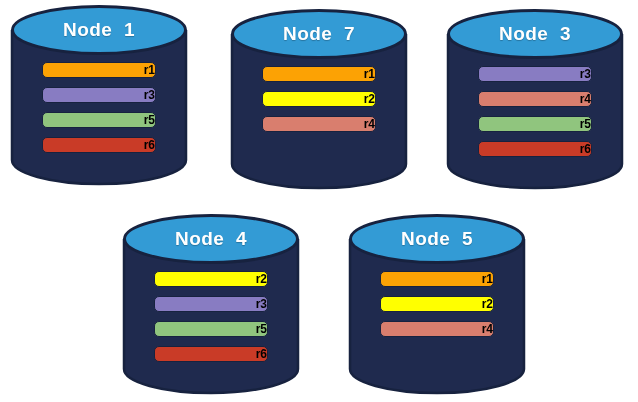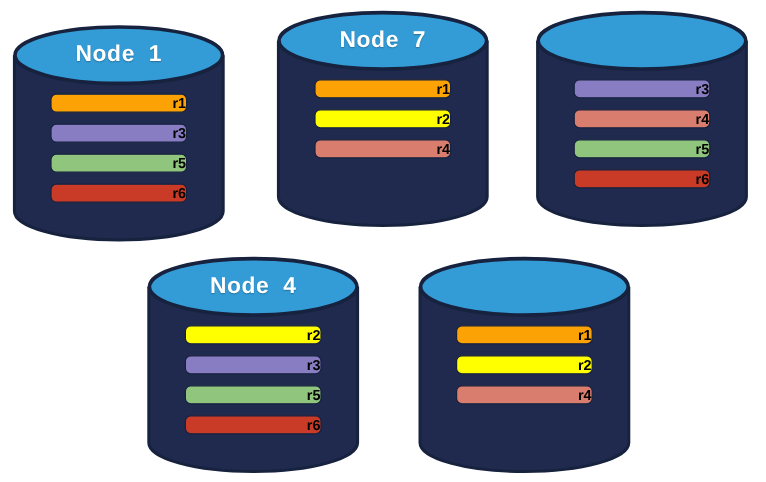--- a/index.html
+++ b/index.html
@@ -13,21 +13,21 @@
     width: 638px;
     height: 402px;
     background: #ffffff;
     overflow: hidden;
   }
   .node {
     position: absolute;
     width: 178px;
     height: 182px;
   }
-  .n1 { left: 10px;  top: 20px; }
+  .n1 { left: 10px;  top: 4px; }
   .n2 { left: 230px; top: 8px; }
   .n3 { left: 446px; top: 8px; }
   .n4 { left: 122px; top: 213px; padding-left: 48px; }
   .n5 { left: 348px; top: 213px; }
 
   .cyl {
     position: absolute;
     left: 0;
     top: 0;
     display: block;
@@ -96,20 +96,21 @@
         <div class="bar" style="background: rgb(252, 162, 4);">r1</div>
         <div class="bar" style="background: rgb(255, 255, 0);">r2</div>
         <div class="bar" style="background: rgb(217, 126, 110);">r4</div>
       </div>
   </div>
     <div class="node n3">
     <svg class="cyl" width="178" height="182" viewBox="0 0 178 182">
       <path d="M2 26 V156 A87 24 0 0 0 176 156 V26" fill="var(--body, #1F2A4E)" stroke="var(--outline, #17223F)" stroke-width="2.5"></path>
       <ellipse cx="89" cy="26" rx="86.5" ry="23.5" fill="var(--top, #339BD5)" stroke="var(--outline, #17223F)" stroke-width="3"></ellipse>
     </svg>
+    <div class="node-title">Node  3</div>
     <div class="replica-list">
         <div class="bar" style="background: rgb(136, 124, 194);">r3</div>
         <div class="bar" style="background: rgb(217, 126, 110);">r4</div>
         <div class="bar" style="background: rgb(144, 197, 126);">r5</div>
         <div class="bar" style="background: rgb(201, 59, 39);">r6</div>
       </div>
   </div>
     <div class="node n4">
     <svg class="cyl" width="178" height="182" viewBox="0 0 178 182">
       <path d="M2 26 V156 A87 24 0 0 0 176 156 V26" fill="var(--body, #1F2A4E)" stroke="var(--outline, #17223F)" stroke-width="2.5"></path>
@@ -121,19 +122,20 @@
         <div class="bar" style="background: rgb(136, 124, 194);">r3</div>
         <div class="bar" style="background: rgb(144, 197, 126);">r5</div>
         <div class="bar" style="background: rgb(201, 59, 39);">r6</div>
       </div>
   </div>
     <div class="node n5">
     <svg class="cyl" width="178" height="182" viewBox="0 0 178 182">
       <path d="M2 26 V156 A87 24 0 0 0 176 156 V26" fill="var(--body, #1F2A4E)" stroke="var(--outline, #17223F)" stroke-width="2.5"></path>
       <ellipse cx="89" cy="26" rx="86.5" ry="23.5" fill="var(--top, #339BD5)" stroke="var(--outline, #17223F)" stroke-width="3"></ellipse>
     </svg>
+    <div class="node-title">Node  5</div>
     <div class="replica-list">
         <div class="bar" style="background: rgb(252, 162, 4);">r1</div>
         <div class="bar" style="background: rgb(255, 255, 0);">r2</div>
         <div class="bar" style="background: rgb(217, 126, 110);">r4</div>
       </div>
   </div>
   </div>
 
 </body></html>

